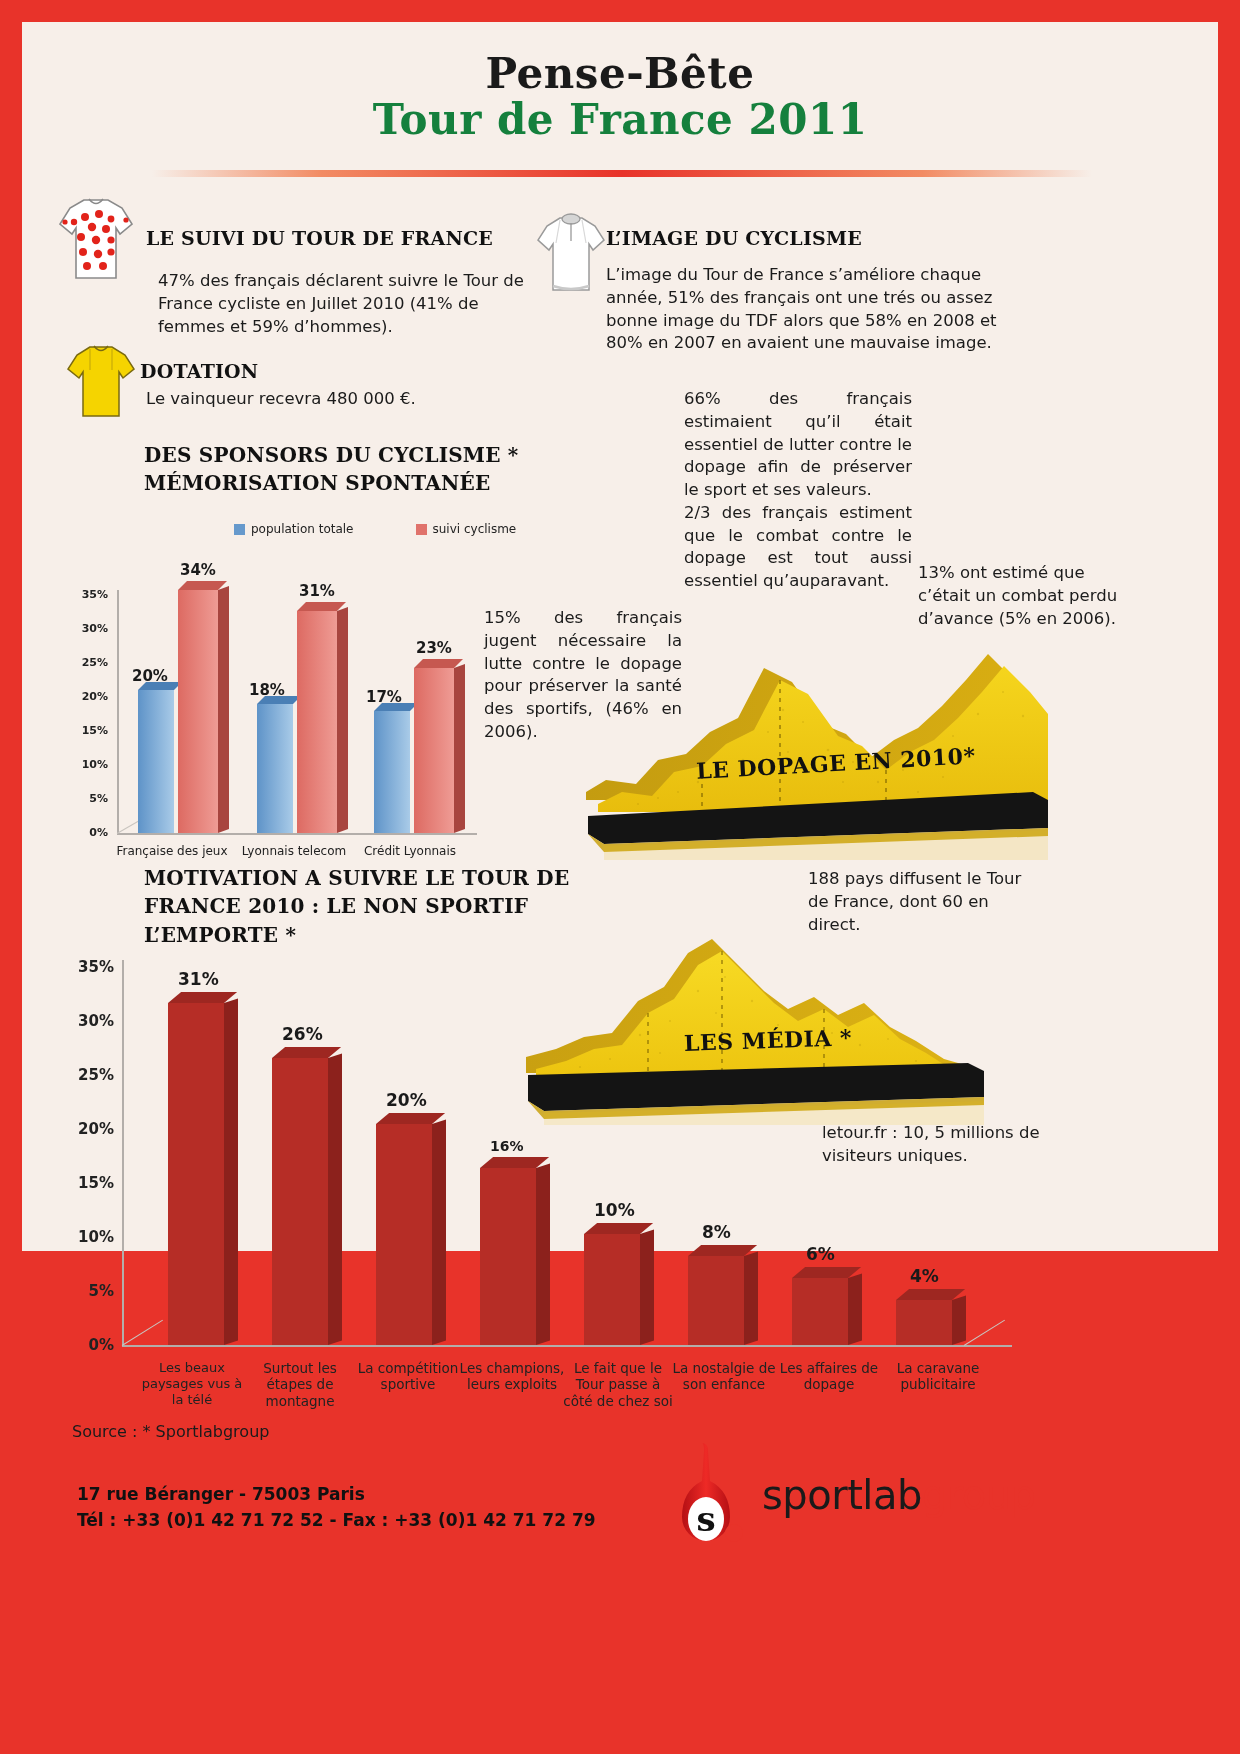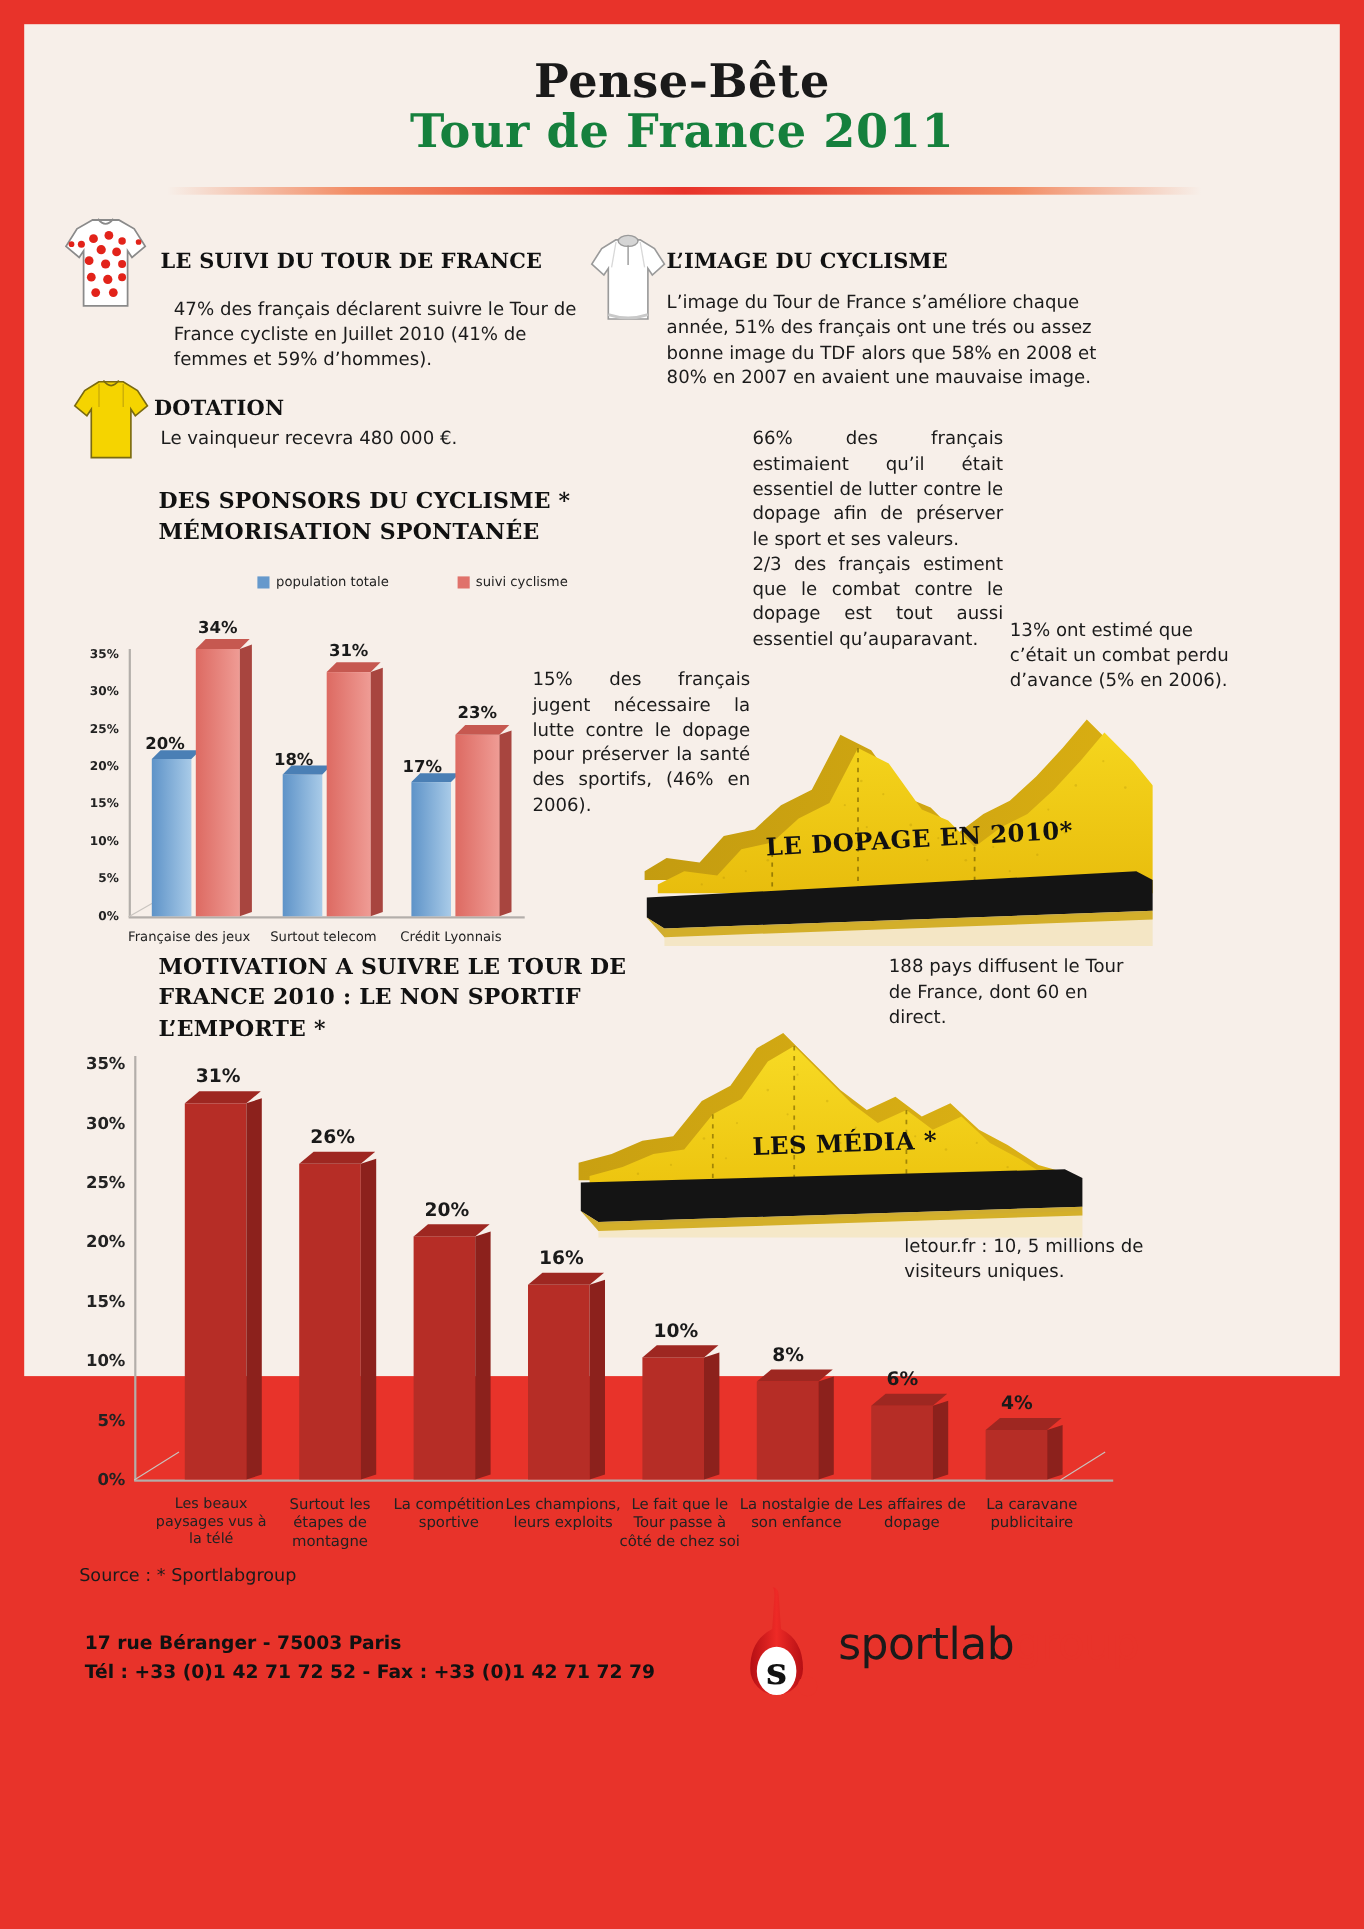--- a/index.html
+++ b/index.html
@@ -188,21 +188,21 @@
       <div style="position:absolute;left:0;bottom:0;width:36px;height:122px;background:linear-gradient(to right,#5e93c8,#a9cbe8);"></div>
       <div style="position:absolute;left:0;bottom:122px;width:36px;height:8px;background:#4a7fb5;transform:skewX(-45deg);transform-origin:bottom left;"></div>
       <div style="position:absolute;left:40px;bottom:0;width:40px;height:165px;background:linear-gradient(to right,#dd6a62,#ef9c95);"></div>
       <div style="position:absolute;left:80px;bottom:0;width:11px;height:165px;background:#a8453f;transform:skewY(-20deg);transform-origin:bottom left;"></div>
       <div style="position:absolute;left:40px;bottom:165px;width:40px;height:9px;background:#c65850;transform:skewX(-45deg);transform-origin:bottom left;"></div>
       <div class="val-lbl" style="position:absolute;left:-8px;bottom:127px;font-size:15px;">17%</div>
       <div class="val-lbl" style="position:absolute;left:42px;bottom:176px;font-size:15px;">23%</div>
     </div>
 
     <div class="cat-lbl" style="position:absolute;left:30px;top:262px;width:140px;">Française des jeux</div>
-    <div class="cat-lbl" style="position:absolute;left:152px;top:262px;width:140px;">Surtout telecom</div>
+    <div class="cat-lbl" style="position:absolute;left:152px;top:262px;width:140px;">Lyonnais telecom</div>
     <div class="cat-lbl" style="position:absolute;left:268px;top:262px;width:140px;">Crédit Lyonnais</div>
   </div>
 
   <div style="position:absolute;left:462px;top:585px;width:198px;">
     <div class="body-txt just">15% des français jugent nécessaire la lutte contre le dopage pour préserver la santé des sportifs, (46% en 2006).</div>
   </div>
 
   <div style="position:absolute;left:556px;top:610px;width:470px;height:230px;">
     <svg width="470" height="230" viewBox="0 0 470 230">
       <defs>
@@ -349,21 +349,21 @@
     <div style="position:absolute;left:312px;top:393px;">
       <div style="position:absolute;left:0;bottom:0;width:56px;height:221px;background:#b62d26;"></div>
       <div style="position:absolute;left:56px;bottom:0;width:14px;height:221px;background:#8c211c;transform:skewY(-18deg);transform-origin:bottom left;"></div>
       <div style="position:absolute;left:0;bottom:221px;width:56px;height:11px;background:#9e2721;transform:skewX(-50deg);transform-origin:bottom left;"></div>
       <div class="val-lbl" style="position:absolute;left:10px;bottom:235px;font-size:17px;">20%</div>
     </div>
     <div style="position:absolute;left:416px;top:393px;">
       <div style="position:absolute;left:0;bottom:0;width:56px;height:177px;background:#b62d26;"></div>
       <div style="position:absolute;left:56px;bottom:0;width:14px;height:177px;background:#8c211c;transform:skewY(-18deg);transform-origin:bottom left;"></div>
       <div style="position:absolute;left:0;bottom:177px;width:56px;height:11px;background:#9e2721;transform:skewX(-50deg);transform-origin:bottom left;"></div>
-      <div class="val-lbl" style="position:absolute;left:10px;bottom:191px;font-size:17px;">16%</div>
+      <div class="val-lbl" style="position:absolute;left:10px;bottom:191px;font-size:14px;">16%</div>
     </div>
     <div style="position:absolute;left:520px;top:393px;">
       <div style="position:absolute;left:0;bottom:0;width:56px;height:111px;background:#b62d26;"></div>
       <div style="position:absolute;left:56px;bottom:0;width:14px;height:111px;background:#8c211c;transform:skewY(-18deg);transform-origin:bottom left;"></div>
       <div style="position:absolute;left:0;bottom:111px;width:56px;height:11px;background:#9e2721;transform:skewX(-50deg);transform-origin:bottom left;"></div>
       <div class="val-lbl" style="position:absolute;left:10px;bottom:125px;font-size:17px;">10%</div>
     </div>
     <div style="position:absolute;left:624px;top:393px;">
       <div style="position:absolute;left:0;bottom:0;width:56px;height:89px;background:#b62d26;"></div>
       <div style="position:absolute;left:56px;bottom:0;width:14px;height:89px;background:#8c211c;transform:skewY(-18deg);transform-origin:bottom left;"></div>

